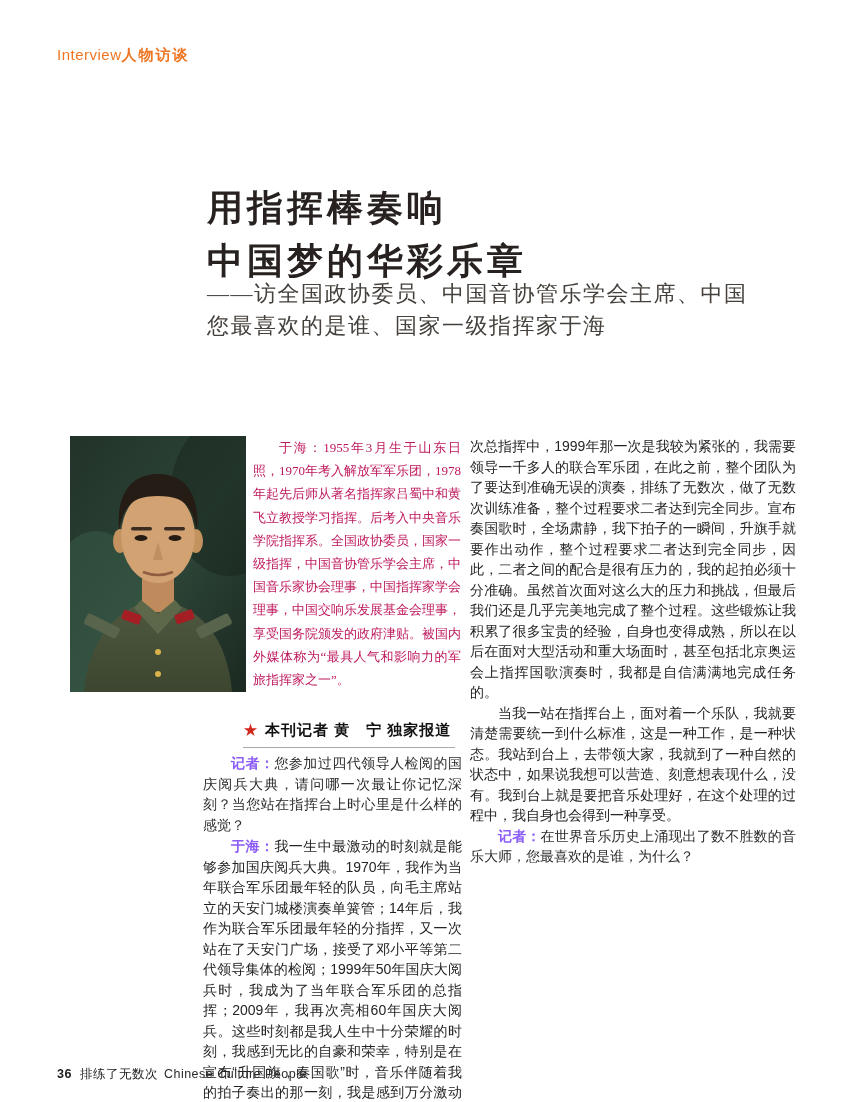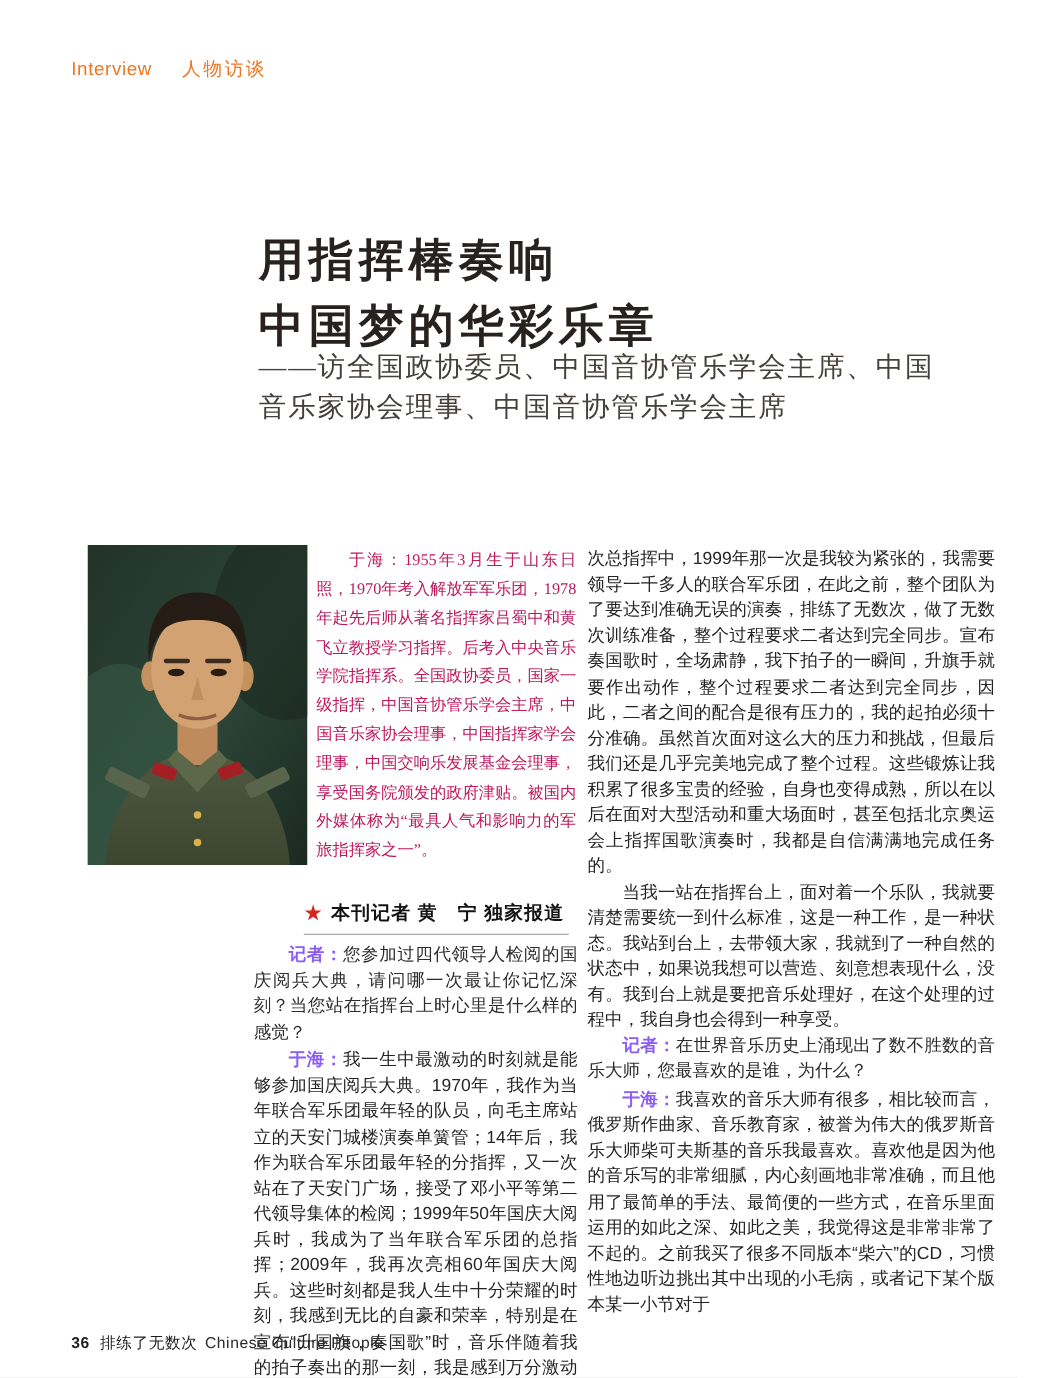--- a/index.html
+++ b/index.html
@@ -11,21 +11,21 @@
     overflow:hidden;
     font-family:"Liberation Sans",sans-serif;
     color:#262626;
   }
   
   .section-tag{
     position:absolute;left:57px;top:46px;
     font-size:15px;letter-spacing:.5px;
     color:#ee7623;
   }
-  .section-tag .zh{font-weight:normal;margin-left:24px;letter-spacing:2px;}
+  .section-tag .zh{font-weight:bold;margin-left:0;letter-spacing:2px;}
   
   .title{
     position:absolute;left:207px;top:158px;
     font-family:"Liberation Serif","DejaVu Serif",serif;
     font-size:36px;font-weight:bold;color:#272220;
     line-height:53px;letter-spacing:4px;
   }
   
   .subtitle{
     position:absolute;left:207px;top:278px;width:600px;
@@ -79,21 +79,21 @@
     <span class="en">Interview</span><span class="zh">人物访谈</span>
   </div>
 
   <h1 class="title">
     <span>用指挥棒奏响</span><br>
     <span>中国梦的华彩乐章</span>
   </h1>
 
   <div class="subtitle">
     <span>——访全国政协委员、中国音协管乐学会主席、中国</span><br>
-    <span>音乐家协会理事、中国音协管乐学会主席</span>
+    <span>您最喜欢的是谁、国家一级指挥家于海</span>
   </div>
 
   <div class="portrait">
     <svg viewBox="0 0 176 256" width="176" height="256">
       <defs>
         <linearGradient id="bg" x1="0" y1="0" x2="1" y2="1">
           <stop offset="0" stop-color="#22332a"></stop>
           <stop offset="0.55" stop-color="#2d4537"></stop>
           <stop offset="1" stop-color="#1b2921"></stop>
         </linearGradient>
@@ -148,20 +148,19 @@
 
   <div class="col col-left">
     <p class="q"><span class="speaker">记者：</span><span>您参加过四代领导人检阅的国庆阅兵大典，请问哪一次最让你记忆深刻？当您站在指挥台上时心里是什么样的感觉？</span></p>
     <p><span class="speaker">于海：</span><span>我一生中最激动的时刻就是能够参加国庆阅兵大典。1970年，我作为当年联合军乐团最年轻的队员，向毛主席站立的天安门城楼演奏单簧管；14年后，我作为联合军乐团最年轻的分指挥，又一次站在了天安门广场，接受了邓小平等第二代领导集体的检阅；1999年50年国庆大阅兵时，我成为了当年联合军乐团的总指挥；2009年，我再次亮相60年国庆大阅兵。这些时刻都是我人生中十分荣耀的时刻，我感到无比的自豪和荣幸，特别是在宣布“升国旗，奏国歌”时，音乐伴随着我的拍子奏出的那一刻，我是感到万分激动和神圣。在这两</span></p>
   </div>
 
   <div class="col col-right">
     <p class="no-indent">次总指挥中，1999年那一次是我较为紧张的，我需要领导一千多人的联合军乐团，在此之前，整个团队为了要达到准确无误的演奏，排练了无数次，做了无数次训练准备，整个过程要求二者达到完全同步。宣布奏国歌时，全场肃静，我下拍子的一瞬间，升旗手就要作出动作，整个过程要求二者达到完全同步，因此，二者之间的配合是很有压力的，我的起拍必须十分准确。虽然首次面对这么大的压力和挑战，但最后我们还是几乎完美地完成了整个过程。这些锻炼让我积累了很多宝贵的经验，自身也变得成熟，所以在以后在面对大型活动和重大场面时，甚至包括北京奥运会上指挥国歌演奏时，我都是自信满满地完成任务的。</p>
     <p>当我一站在指挥台上，面对着一个乐队，我就要清楚需要统一到什么标准，这是一种工作，是一种状态。我站到台上，去带领大家，我就到了一种自然的状态中，如果说我想可以营造、刻意想表现什么，没有。我到台上就是要把音乐处理好，在这个处理的过程中，我自身也会得到一种享受。</p>
     <p class="q"><span class="speaker">记者：</span><span>在世界音乐历史上涌现出了数不胜数的音乐大师，您最喜欢的是谁，为什么？</span></p>
-    <p><span class="speaker">于海：</span><span>我喜欢的音乐大师有很多，相比较而言，俄罗斯作曲家、音乐教育家，被誉为伟大的俄罗斯音乐大师柴可夫斯基的音乐我最喜欢。喜欢他是因为他的音乐写的非常细腻，内心刻画地非常准确，而且他用了最简单的手法、最简便的一些方式，在音乐里面运用的如此之深、如此之美，我觉得这是非常非常了不起的。之前我买了很多不同版本“柴六”的CD，习惯性地边听边挑出其中出现的小毛病，或者记下某个版本某一小节对于</span></p>
   </div>
 
   <div class="footer">
     <span class="num">36</span><span>排练了无数次</span><span class="en">Chinese Culture People</span>
   </div>
 
 </div>
 
 </body></html>

